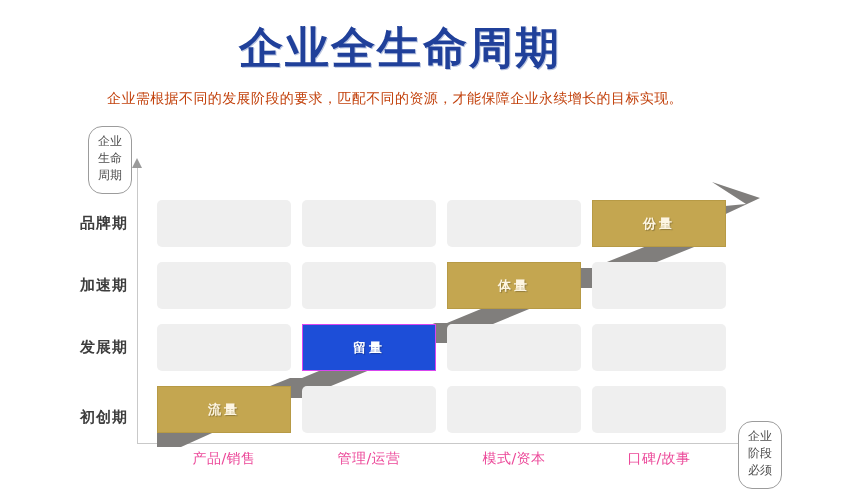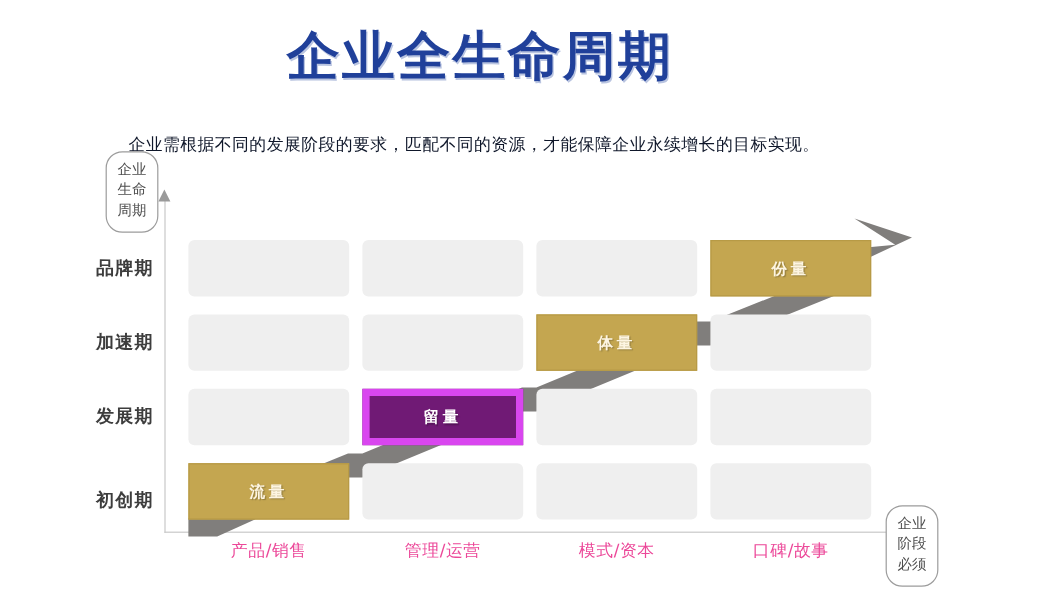--- a/index.html
+++ b/index.html
@@ -38,23 +38,22 @@
     text-shadow: 1px 1px 0 #b9c4e0;
   }
   .subtitle {
     position: absolute;
     left: 0;
     top: 88px;
     width: 790px;
     text-align: center;
     font-size: 14px;
     line-height: 20px;
-    color: #0f172a;
+    color: #c2410c;
     letter-spacing: 0.4px;
-    margin-top: 23px;
   }
 
   
   #plot {
     position: absolute;
     left: 0;
     top: 0;
     width: 868px;
     height: 500px;
   }
@@ -153,21 +152,21 @@
     align-items: center;
     justify-content: center;
     font-size: 13px;
     font-weight: 700;
     letter-spacing: 3px;
     color: #fdf5e2;
     text-shadow: 1px 1px 1px rgba(0,0,0,0.25);
     box-sizing: border-box;
   }
   .hl.gold { background: #C4A650; border: 1px solid #b79a45; }
-  .hl.blue { background: #701a75; border: 6px solid #d946ef; color: #ffffff; }
+  .hl.blue { background: #1d4ed8; border: 1px solid #d946ef; color: #ffffff; }
 
   
   #stairs {
     position: absolute;
     left: 0; top: 0;
     width: 868px;
     height: 500px;
     pointer-events: none;
   }
 </style>

